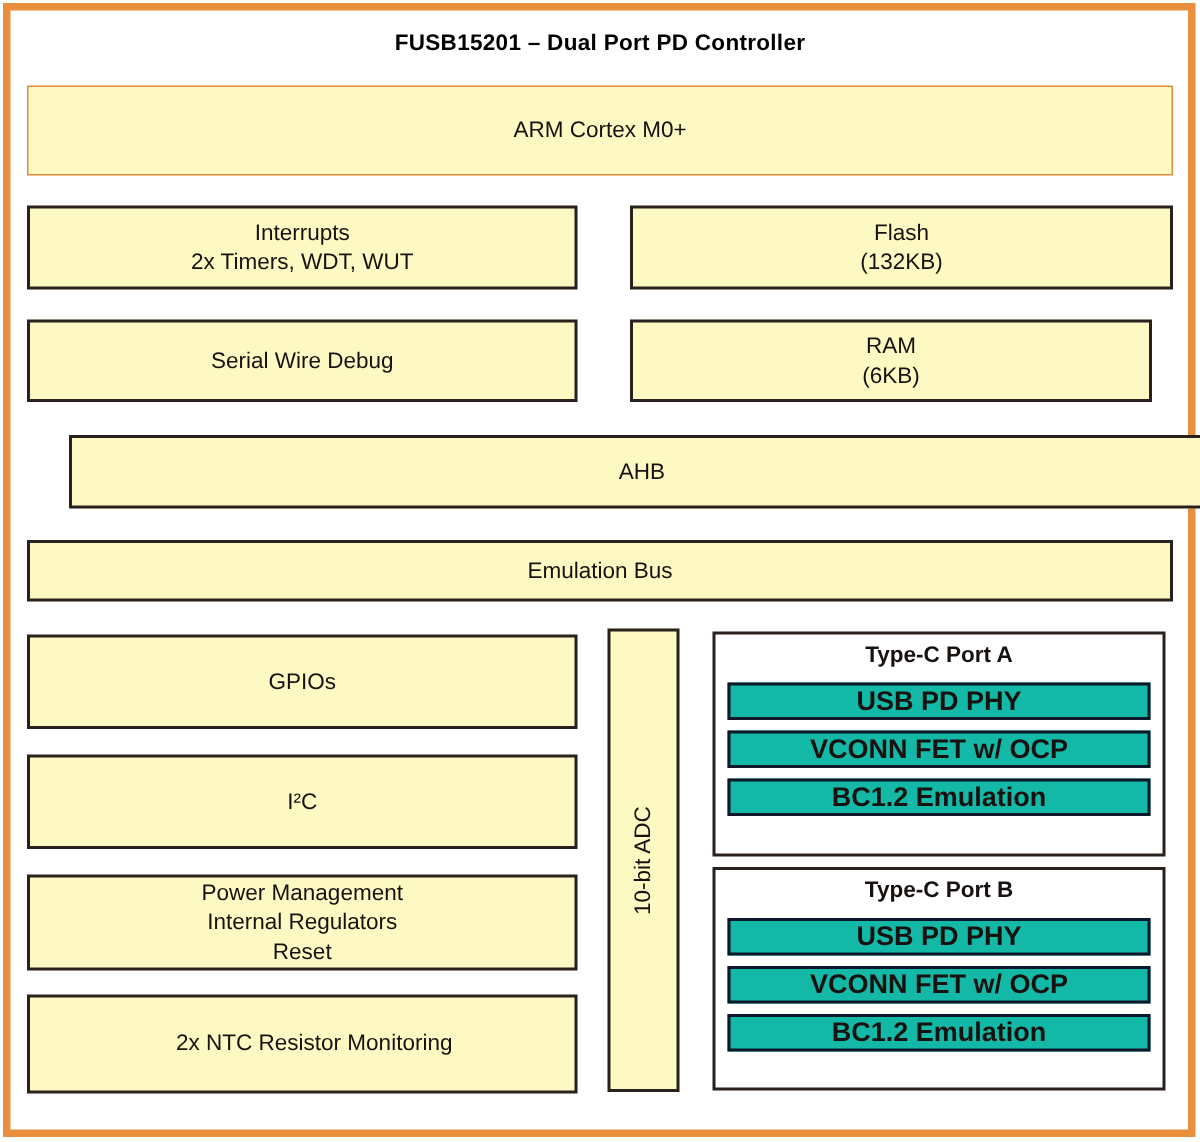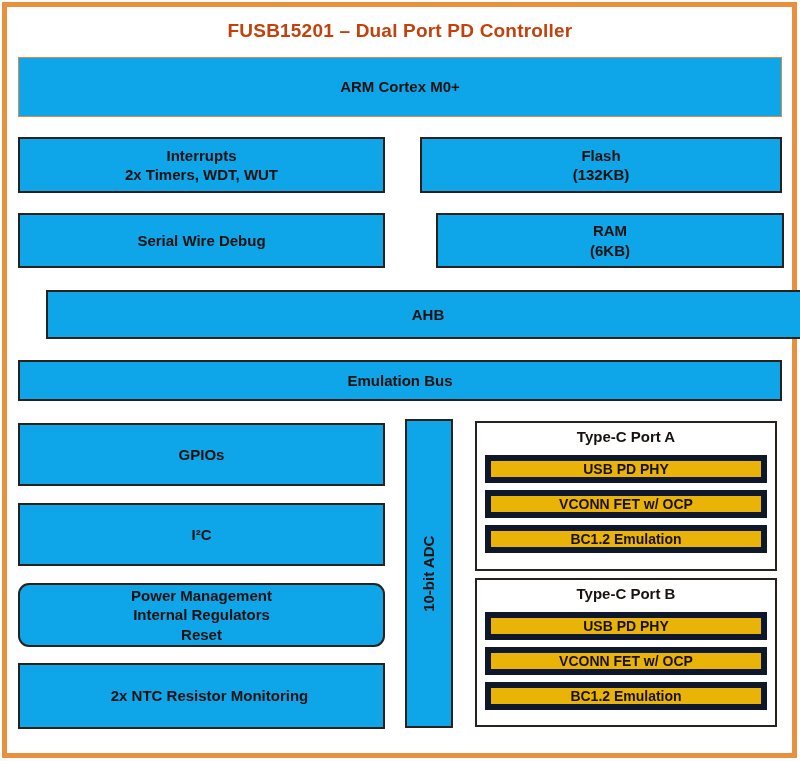--- a/index.html
+++ b/index.html
@@ -18,34 +18,34 @@
     left:2px; top:2px; right:3px; bottom:3px;
     border:5px solid #E9903E;
     background:transparent;
     box-sizing:border-box;
   }
 
   .title {
     position:absolute;
     left:0; top:20px; width:100%;
     text-align:center;
-    font-size:19px; font-weight:bold; color:#c2410c;
+    font-size:15px; font-weight:bold; color:#000000;
     letter-spacing:0.2px;
   }
 
   
   .blk {
     position:absolute;
-    background:#0ea5e9;
+    background:#fef9c3;
     border:2px solid #29211E;
     box-sizing:border-box;
     display:flex; flex-direction:column;
     align-items:center; justify-content:center;
     text-align:center;
-    font-size:15px; font-weight:bold; color:#17120F;
+    font-size:15px; font-weight:normal; color:#17120F;
     line-height:1.3;
   }
   .blk.soft { border:1px solid #DE8A40; }
 
   
   .adc-label {
     transform:rotate(-90deg);
     white-space:nowrap;
   }
 
@@ -60,26 +60,26 @@
   }
   .port-title {
     height:22px; line-height:22px;
     text-align:center;
     font-size:15px; font-weight:bold; color:#17120F;
     flex:0 0 auto;
   }
   .pitem {
     flex:1 1 auto;
     margin-top:7px;
-    background:#eab308;
-    border:6px solid #0f172a;
+    background:#14b8a6;
+    border:2px solid #0f172a;
     box-sizing:border-box;
     display:flex; align-items:center; justify-content:center;
     text-align:center;
-    font-size:14px; font-weight:bold; color:#17120F;
+    font-size:18px; font-weight:bold; color:#17120F;
   }
 </style>
 </head>
 <body>
 
 <div id="diagram">
 
   <div class="frame"></div>
 
   <div class="title">FUSB15201 – Dual Port PD Controller</div>
@@ -93,42 +93,42 @@
     <span>2x Timers, WDT, WUT</span>
   </div>
   <div class="blk" style="left:420px; top:137px; width:362px; height:56px;">
     <span>Flash</span>
     <span>(132KB)</span>
   </div>
 
   <div class="blk" style="left:18px; top:213px; width:367px; height:55px;">
     <span>Serial Wire Debug</span>
   </div>
-  <div class="blk" style="left:436px; top:213px; width:348px; height:55px;">
+  <div class="blk" style="left:420px; top:213px; width:348px; height:55px;">
     <span>RAM</span>
     <span>(6KB)</span>
   </div>
 
   <div class="blk" style="left:18px; top:290px; width:764px; height:49px;margin-left:28px;">
     <span>AHB</span>
   </div>
 
   <div class="blk" style="left:18px; top:360px; width:764px; height:41px;">
     <span>Emulation Bus</span>
   </div>
 
   <div class="blk" style="left:18px; top:423px; width:367px; height:63px;">
     <span>GPIOs</span>
   </div>
 
   <div class="blk" style="left:18px; top:503px; width:367px; height:63px;">
     <span>I²C</span>
   </div>
 
-  <div class="blk" style="left:18px; top:583px; width:367px; height:64px;border-radius:11px;">
+  <div class="blk" style="left:18px; top:583px; width:367px; height:64px;">
     <span>Power Management</span>
     <span>Internal Regulators</span>
     <span>Reset</span>
   </div>
 
   <div class="blk" style="left:18px; top:663px; width:367px; height:66px;padding-left:16px;">
     <span>2x NTC Resistor Monitoring</span>
   </div>
 
   <div class="blk" style="left:405px; top:419px; width:48px; height:309px;">

